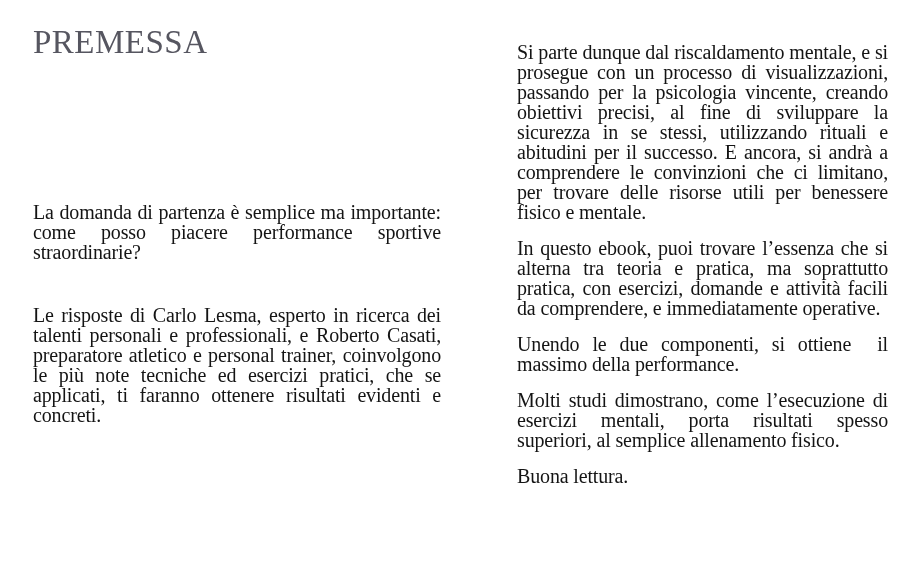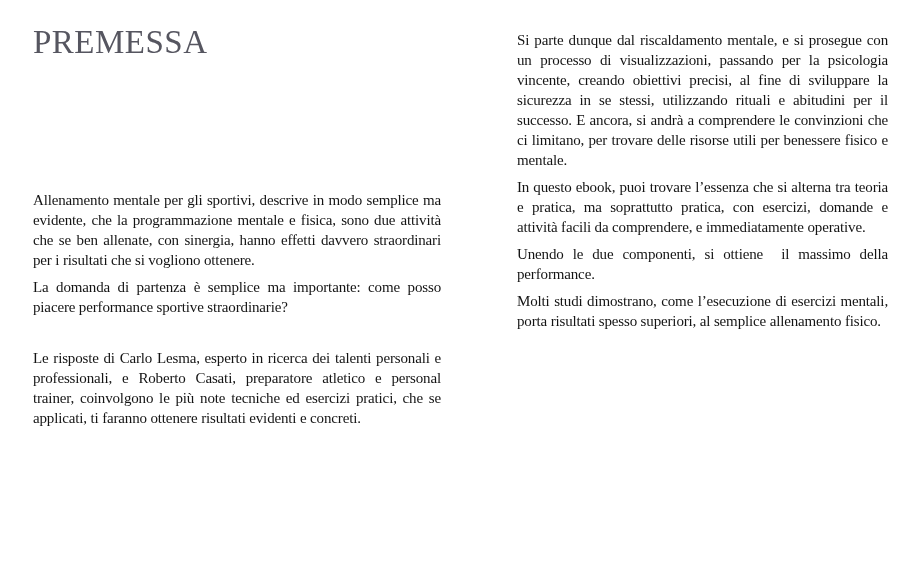--- a/index.html
+++ b/index.html
@@ -32,42 +32,42 @@
     padding-top: 22px;
     font-size: 33px;
     line-height: 40px;
     font-weight: normal;
     letter-spacing: 0.5px;
     color: var(--title-color);
   }
   .title-gap { height: 124px; }
   .blank-line { height: 20px; }
   .para {
-    margin: 4px 0 7px 0;
-    font-size: 15px;
+    margin: 16px 0 7px 0;
+    font-size: 20px;
     line-height: 20px;
     letter-spacing: -0.15px;
     text-align: justify;
     color: var(--text-color);
   }
 </style>
 </head>
 <body>
 
 <div class="page">
 
   <section class="col col-left">
     <h1 class="title">PREMESSA</h1>
     <div class="title-gap"></div>
-    <p class="para">Allenamento mentale per gli sportivi, descrive in modo semplice ma evidente, che la programmazione mentale e fisica, sono due attività che se ben allenate, con sinergia, hanno effetti davvero straordinari per i risultati che si vogliono ottenere.</p>
     <p class="para">La domanda di partenza è semplice ma importante: come posso piacere performance sportive straordinarie?</p>
     <div class="blank-line"></div>
     <p class="para">Le risposte di Carlo Lesma, esperto in ricerca dei talenti personali e professionali, e Roberto Casati, preparatore atletico e personal trainer, coinvolgono le più note tecniche ed esercizi pratici, che se applicati, ti faranno ottenere risultati evidenti e concreti.</p>
   </section>
 
   <section class="col col-right">
     <p class="para">Si parte dunque dal riscaldamento mentale, e si prosegue con un processo di visualizzazioni, passando per la psicologia vincente, creando obiettivi precisi, al fine di sviluppare la sicurezza in se stessi, utilizzando rituali e abitudini per il successo. E ancora, si andrà a comprendere le convinzioni che ci limitano, per trovare delle risorse utili per benessere fisico e mentale.</p>
     <p class="para">In questo ebook, puoi trovare l’essenza che si alterna tra teoria e pratica, ma soprattutto pratica, con esercizi, domande e attività facili da comprendere, e immediatamente operative.</p>
     <p class="para">Unendo le due componenti, si ottiene&nbsp; il massimo della performance.</p>
     <p class="para">Molti studi dimostrano, come l’esecuzione di esercizi mentali, porta risultati spesso superiori, al semplice allenamento fisico.</p>
+    <p class="para">Buona lettura.</p>
   </section>
 
 </div>
 
 </body></html>

